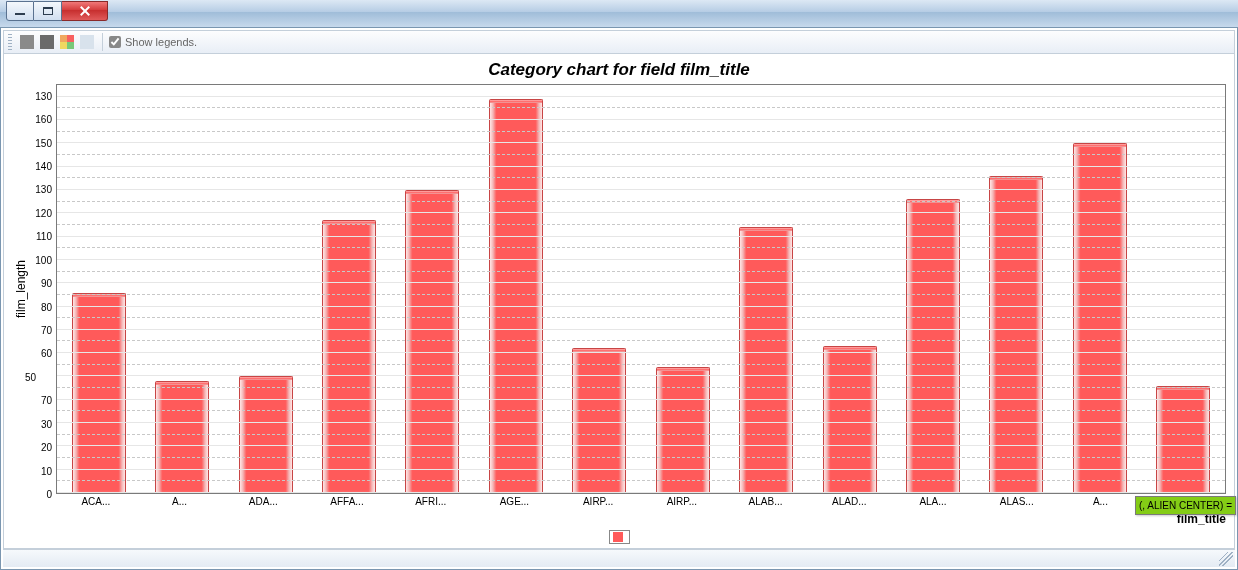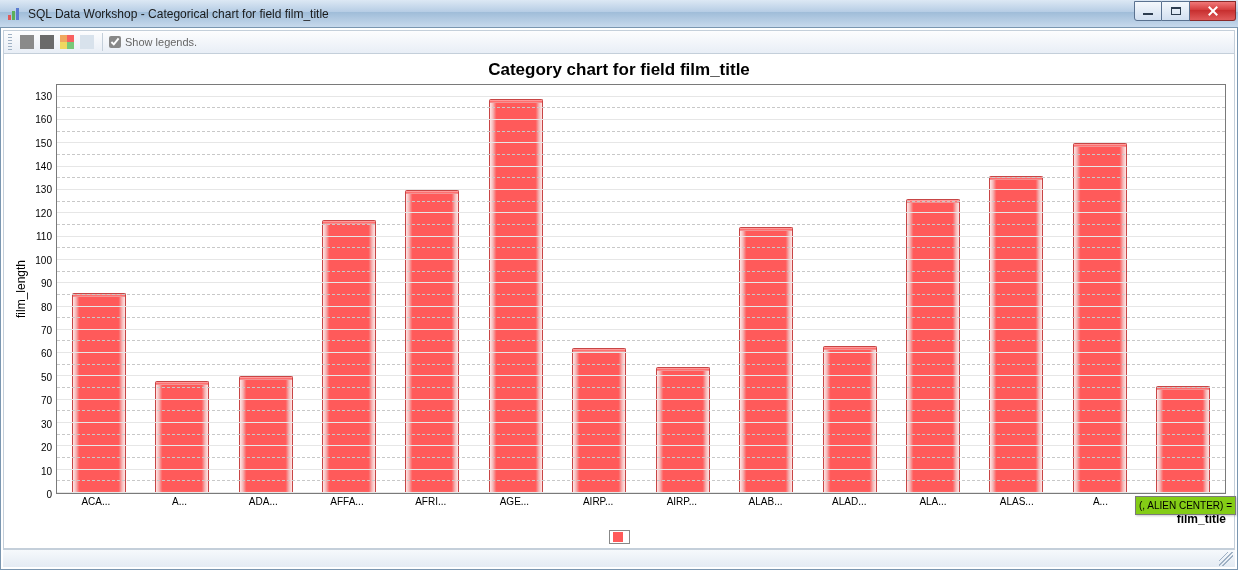--- a/index.html
+++ b/index.html
@@ -33,21 +33,21 @@
   .toolbar { height:24px; background: linear-gradient(to bottom,#fdfdfe,#e8eef6); border:1px solid #c4cfda; display:flex; align-items:center; gap:4px; padding:0 4px; }
   .tb-grip { width:4px; height:16px; background: repeating-linear-gradient(to bottom,#9fb1c4 0 1px, transparent 1px 3px); margin-right:2px;}
   .tb-btn { width:18px; height:18px; display:flex; align-items:center; justify-content:center; border:1px solid transparent;}
   .tb-swatch { width:14px; height:14px; }
   .tb-sep { width:1px; height:18px; background:#c4cfda; margin:0 2px;}
   .tb-check { display:flex; align-items:center; gap:4px; color:#666; }
   .tb-check input { accent-color:#888; width:12px; height:12px;}
 
   
   .chart-panel { flex:1; background:#fff; border:1px solid #c4cfda; border-top:none; padding:6px 8px 4px 8px; display:flex; flex-direction:column; position:relative;}
-  .chart-title { font-family: Verdana, sans-serif; font-weight:bold; font-size:17px; text-align:center; margin-bottom:4px; color:#000;}
+  .chart-title { font-family: Verdana, sans-serif; font-weight:bold; font-size:17px; text-align:center; margin-bottom:4px; color:#000;font-style:italic;}
 
   .chart-row { flex:1; display:flex; min-height:0; }
   .yaxis-label { writing-mode: vertical-rl; transform: rotate(180deg); text-align:center; font-size:12px; padding-right:2px; display:flex; align-items:center; justify-content:center;}
   .ytick-col { width:28px; position:relative; }
   .plot-wrap { flex:1; position:relative; border:1px solid #7a7a7a; background:#fff; }
   .grid-line { position:absolute; left:0; right:0; border-top:1px solid #e6e6e6; }
   .grid-line.dashed { border-top:1px dashed #c8c8c8; }
   .ytick { position:absolute; right:4px; font-size:10px; color:#000; transform:translateY(-50%);}
   .bars { position:absolute; left:0; right:0; bottom:0; top:0; }
   .bar-slot { position:absolute; bottom:0; display:flex; align-items:flex-end; justify-content:center;}
@@ -66,30 +66,20 @@
 
   .tooltip { position:absolute; right:-2px; top:442px; background:#84cc16; border:1px solid #7a7a7a; font-size:10px; padding:3px 3px; z-index:50; box-shadow:1px 1px 2px rgba(0,0,0,0.2);}
   .statusbar { height:18px; background:linear-gradient(to bottom,#f6f9fc,#e4ebf3); border-top:1px solid #c4cfda; display:flex; justify-content:flex-end; align-items:center; padding:0 2px;}
   .resize-grip { width:14px; height:14px; background:
      linear-gradient(135deg, transparent 0 6px, #9fb1c4 6px 7px, transparent 7px 9px, #9fb1c4 9px 10px, transparent 10px 12px, #9fb1c4 12px 13px, transparent 13px);}
 </style>
 </head>
 <body>
 
 <div class="titlebar">
-  <div class="title-left">
-    <span class="app-icon">
-      <svg width="16" height="16" viewBox="0 0 16 16">
-          <rect x="2" y="9" width="3" height="5" fill="#e05a5a"></rect>
-          <rect x="6" y="5" width="3" height="9" fill="#5ab05a"></rect>
-          <rect x="10" y="2" width="3" height="12" fill="#5a7ad0"></rect>
-        </svg>
-    </span>
-    <span class="title-text">SQL Data Workshop - Categorical chart for field film_title</span>
-  </div>
   <div class="win-ctrls">
     <div class="win-btn first">
         <div class="min-line"></div>
       </div>
     <div class="win-btn">
         <div class="max-box"></div>
       </div>
     <div class="win-btn close">
         <div class="x-shape"></div>
       </div>
@@ -130,21 +120,21 @@
     <div class="chart-title">Category chart for field film_title</div>
 
     <div class="chart-row">
       <div class="yaxis-label">film_length</div>
       <div class="ytick-col" id="ytick-col" style="position: relative;">
           <div class="ytick" style="bottom: 0%; top: auto; transform: translateY(50%); position: absolute; right: 4px;">0</div>
           <div class="ytick" style="bottom: 5.71429%; top: auto; transform: translateY(50%); position: absolute; right: 4px;">10</div>
           <div class="ytick" style="bottom: 11.4286%; top: auto; transform: translateY(50%); position: absolute; right: 4px;">20</div>
           <div class="ytick" style="bottom: 17.1429%; top: auto; transform: translateY(50%); position: absolute; right: 4px;">30</div>
           <div class="ytick" style="bottom: 22.8571%; top: auto; transform: translateY(50%); position: absolute; right: 4px;">70</div>
-          <div class="ytick" style="bottom: 28.5714%; top: auto; transform: translateY(50%); position: absolute; right: 4px;">50</div>
+          <div class="ytick" style="bottom: 28.5714%; top: auto; transform: translateY(50%); position: absolute; right: 20px;">50</div>
           <div class="ytick" style="bottom: 34.2857%; top: auto; transform: translateY(50%); position: absolute; right: 4px;">60</div>
           <div class="ytick" style="bottom: 40%; top: auto; transform: translateY(50%); position: absolute; right: 4px;">70</div>
           <div class="ytick" style="bottom: 45.7143%; top: auto; transform: translateY(50%); position: absolute; right: 4px;">80</div>
           <div class="ytick" style="bottom: 51.4286%; top: auto; transform: translateY(50%); position: absolute; right: 4px;">90</div>
           <div class="ytick" style="bottom: 57.1429%; top: auto; transform: translateY(50%); position: absolute; right: 4px;">100</div>
           <div class="ytick" style="bottom: 62.8571%; top: auto; transform: translateY(50%); position: absolute; right: 4px;">110</div>
           <div class="ytick" style="bottom: 68.5714%; top: auto; transform: translateY(50%); position: absolute; right: 4px;">120</div>
           <div class="ytick" style="bottom: 74.2857%; top: auto; transform: translateY(50%); position: absolute; right: 4px;">130</div>
           <div class="ytick" style="bottom: 80%; top: auto; transform: translateY(50%); position: absolute; right: 4px;">140</div>
           <div class="ytick" style="bottom: 85.7143%; top: auto; transform: translateY(50%); position: absolute; right: 4px;">150</div>

